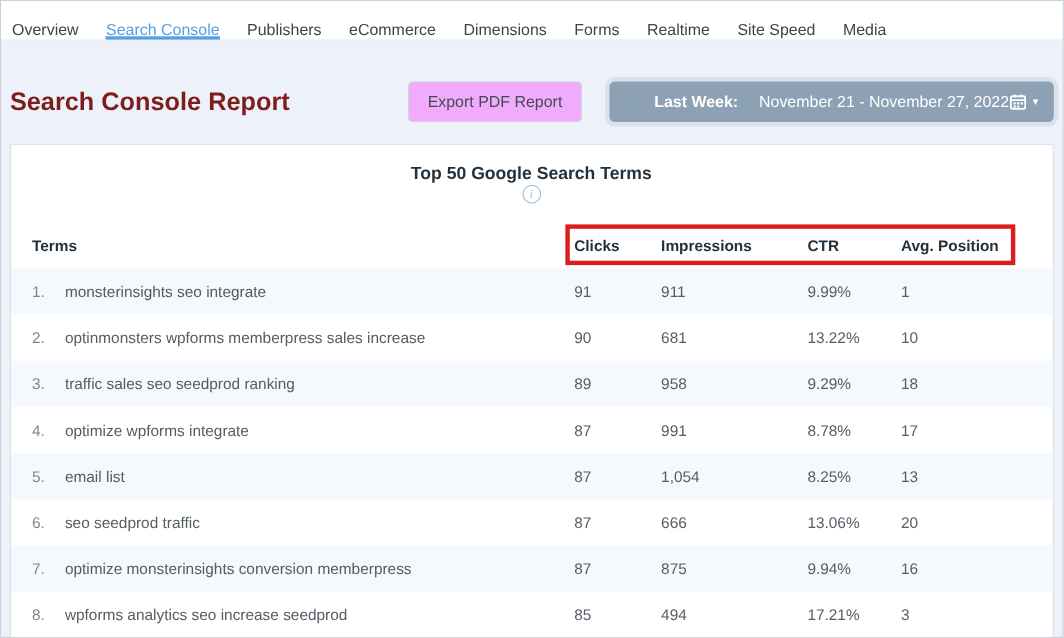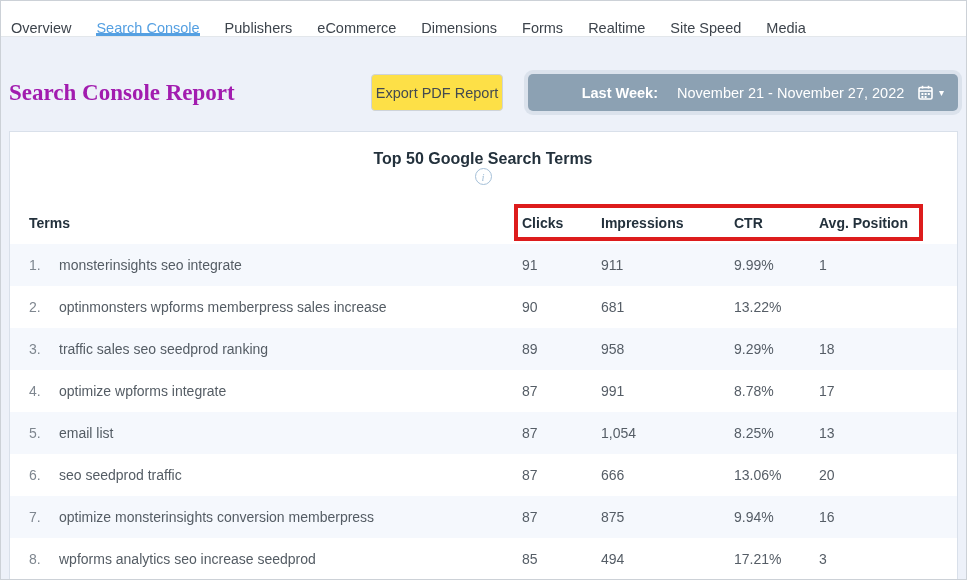--- a/index.html
+++ b/index.html
@@ -19,23 +19,23 @@
     white-space:nowrap;
   }
   .tab.active { color:#55a0e2; }
   .tab.active::after {
     content:""; position:absolute; left:0; right:0; bottom:0;
     height:3px; background:#55a0e2;
   }
   
   .page { padding:0 8px; }
   .page-header { margin-top:37px; display:flex; align-items:center; }
-  .page-title { font-size:23px; font-weight:bold; color:#a21caf; width:362px;font-family:Liberation Serif, serif; }
+  .page-title { font-size:23px; font-weight:bold; color:#7f1d1d; width:362px; }
   .export-btn {
-    width:132px; height:37px; background:#fde047;
+    width:158px; height:37px; background:#f0abfc;
     border:1px solid #ced3d9; border-radius:4px;
     font-size:14.5px; color:#434a51; font-family:"Liberation Sans",sans-serif;
     cursor:pointer;
   }
   .date-btn {
     flex:1; margin-left:25px; height:37px; border:none; border-radius:5px;
     background:#8ca1b3; color:#fff; font-size:14.5px;
     font-family:"Liberation Sans",sans-serif;
     display:flex; align-items:center; justify-content:center;
     position:relative; cursor:pointer;
@@ -151,20 +151,21 @@
           <span class="cell-num">911</span>
           <span class="cell-num">9.99%</span>
           <span class="cell-num">1</span>
         </div>
         <div class="grid-row trow">
           <span class="cell-rank">2.</span>
           <span class="cell-term">optinmonsters wpforms memberpress sales increase</span>
           <span class="cell-num">90</span>
           <span class="cell-num">681</span>
           <span class="cell-num">13.22%</span>
+          <span class="cell-num">10</span>
         </div>
         <div class="grid-row trow">
           <span class="cell-rank">3.</span>
           <span class="cell-term">traffic sales seo seedprod ranking</span>
           <span class="cell-num">89</span>
           <span class="cell-num">958</span>
           <span class="cell-num">9.29%</span>
           <span class="cell-num">18</span>
         </div>
         <div class="grid-row trow">

